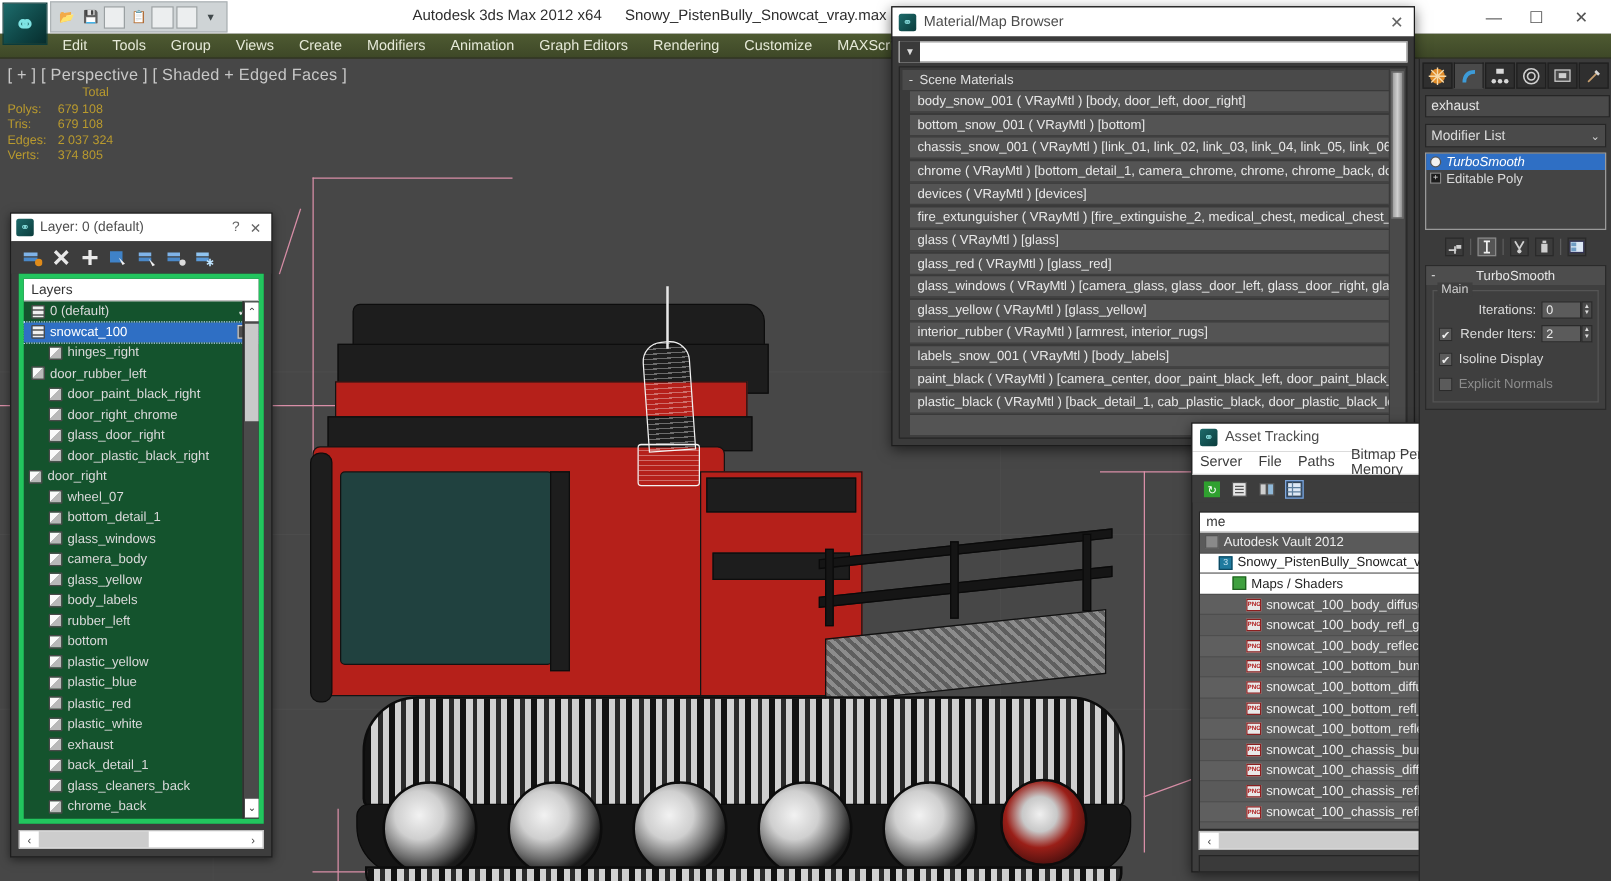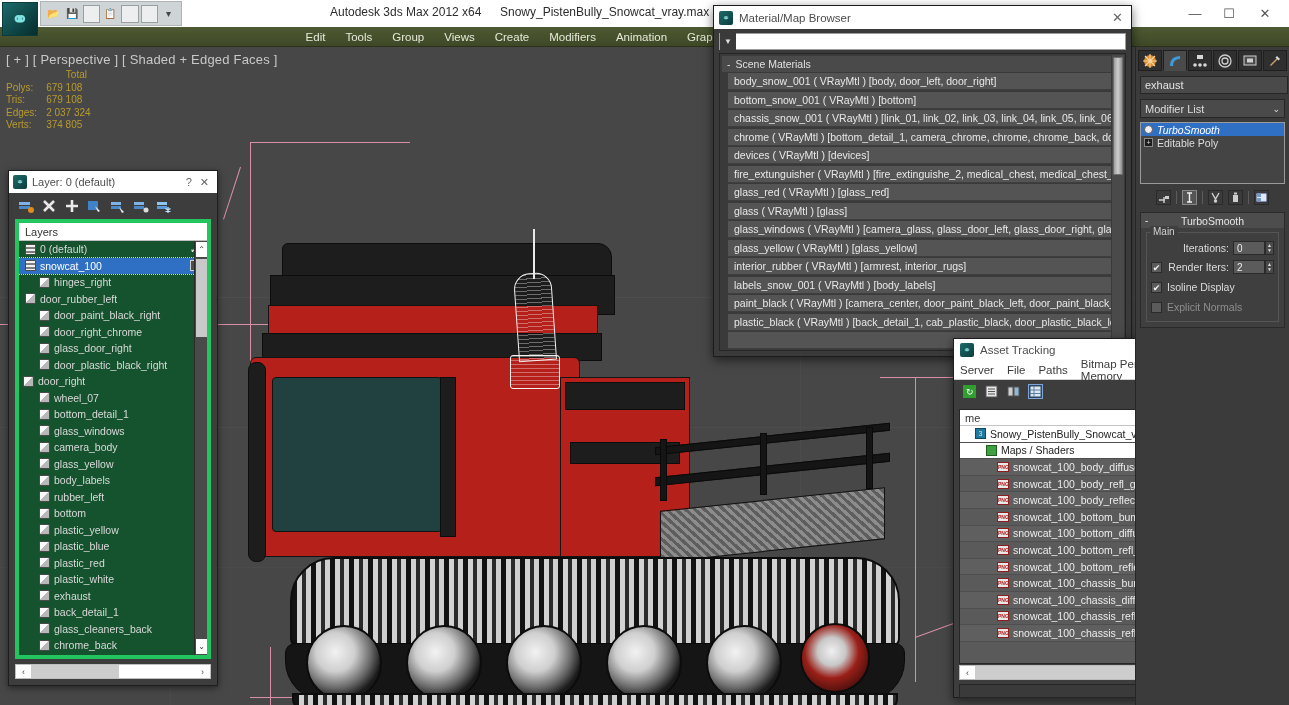--- a/index.html
+++ b/index.html
@@ -52,21 +52,21 @@
   }
   #win-min { left:1180px; }
   #win-max { left:1214px; }
   #win-close { left:1250px; }
 
   
   #menubar {
     left:0; top:27px; width:1289px; height:20px;
     background:linear-gradient(#4e5a32,#3e4827);
     border-bottom:1px solid #2c3219;
-    display:flex; align-items:center; padding-left:40px; gap:0px;justify-content:center;
+    display:flex; align-items:center; padding-left:40px; gap:0px;
   }
   .menu-item {
     padding:2px 10px; color:#e6e9d8; font-size:11.5px; white-space:nowrap;
   }
 
   
   #viewport {
     left:0; top:47px; width:1135px; height:658px;
     background:#474747;
     overflow:hidden;
@@ -706,24 +706,24 @@
         <div class="mrow">
           <span>chrome  ( VRayMtl )  [bottom_detail_1, camera_chrome, chrome, chrome_back, do...</span>
         </div>
         <div class="mrow">
           <span>devices  ( VRayMtl )  [devices]</span>
         </div>
         <div class="mrow">
           <span>fire_extunguisher  ( VRayMtl )  [fire_extinguishe_2, medical_chest, medical_chest_2]</span>
         </div>
         <div class="mrow">
+          <span>glass  ( VRayMtl )  [glass]</span>
+        </div>
+        <div class="mrow">
           <span>glass_red  ( VRayMtl )  [glass_red]</span>
-        </div>
-        <div class="mrow">
-          <span>glass  ( VRayMtl )  [glass]</span>
         </div>
         <div class="mrow">
           <span>glass_windows ( VRayMtl ) [camera_glass, glass_door_left, glass_door_right, glass...</span>
         </div>
         <div class="mrow">
           <span>glass_yellow  ( VRayMtl )  [glass_yellow]</span>
         </div>
         <div class="mrow">
           <span>interior_rubber  ( VRayMtl )  [armrest, interior_rugs]</span>
         </div>
@@ -804,20 +804,28 @@
     </div>
   </div>
 
   <div id="asset-table">
     <div id="asset-thead">
       <div class="c1">me</div>
       <div class="c2">Status</div>
       <div class="c3">⌃</div>
     </div>
     <div id="asset-rows">
+        <div class="arow">
+          <div class="n" style="padding-left: 4px;">
+            <span class="vicon"></span>
+            <span>Autodesk Vault 2012</span>
+          </div>
+          <div class="s">Logged O</div>
+          <div class="sb"></div>
+        </div>
         <div class="arow sel">
           <div class="n" style="padding-left: 15px;">
             <span class="xicon">3</span>
             <span>Snowy_PistenBully_Snowcat_vray.max</span>
           </div>
           <div class="s">Ok</div>
           <div class="sb"></div>
         </div>
         <div class="arow sel">
           <div class="n" style="padding-left: 26px;">

